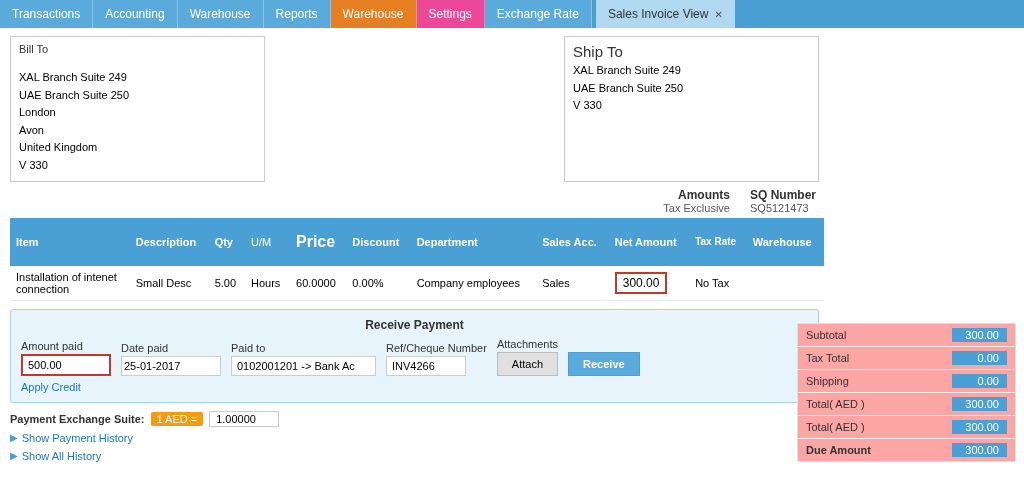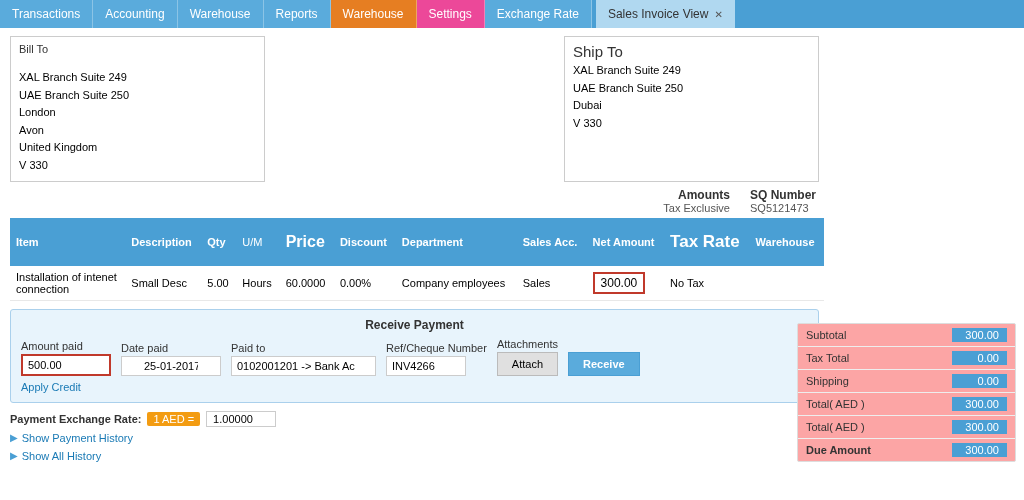--- a/index.html
+++ b/index.html
@@ -49,21 +49,20 @@
       <div style="font-size:11px; line-height:1.6;">United Kingdom</div>
       <div style="font-size:11px; line-height:1.6;">V 330</div>
     </div>
 
     <div style="flex:1;"></div>
 
     <div style="border:1px solid #ccc; padding:6px 8px; width:255px; min-height:95px; margin-right:195px;">
       <div style="font-size:15px; color:#333; margin-bottom:2px;">Ship To</div>
       <div style="font-size:11px; line-height:1.6;">XAL Branch Suite 249</div>
       <div style="font-size:11px; line-height:1.6;">UAE Branch Suite 250</div>
-      <div style="font-size:11px; line-height:1.6;">Dubai</div>
       <div style="font-size:11px; line-height:1.6;">V 330</div>
     </div>
   </div>
 
   <div style="display:flex; justify-content:flex-end; margin-bottom:4px; margin-right:198px; gap:20px; align-items:flex-end;">
     <div style="text-align:right;">
       <div style="font-weight:bold; font-size:12px; color:#333;">Amounts</div>
       <div style="font-size:11px; color:#555;">Tax Exclusive</div>
     </div>
     <div style="text-align:left;">
@@ -77,21 +76,21 @@
       <tr style="background:#4a9fd4; color:#fff;">
         <th style="padding:5px 6px; text-align:left; font-size:11px; font-weight:bold;">Item</th>
         <th style="padding:5px 6px; text-align:left; font-size:11px; font-weight:bold;">Description</th>
         <th style="padding:5px 6px; text-align:left; font-size:11px; font-weight:bold;">Qty</th>
         <th style="padding:5px 6px; text-align:left; font-size:11px; font-weight:normal;">U/M</th>
         <th style="padding:15px 6px; text-align:left; font-size:16px; font-weight:bold;">Price</th>
         <th style="padding:5px 6px; text-align:left; font-size:11px; font-weight:bold;">Discount</th>
         <th style="padding:5px 6px; text-align:left; font-size:11px; font-weight:bold;">Department</th>
         <th style="padding:5px 6px; text-align:left; font-size:11px; font-weight:bold;">Sales Acc.</th>
         <th style="padding:5px 6px; text-align:left; font-size:11px; font-weight:bold;">Net Amount</th>
-        <th style="padding:5px 6px; text-align:left; font-size:17px; font-weight:bold;">Tax Rate</th>
+        <th style="padding:5px 6px; text-align:left; font-size:10px; font-weight:bold;">Tax Rate</th>
         <th style="padding:5px 6px; text-align:left; font-size:11px; font-weight:bold;">Warehouse</th>
       </tr>
     </thead>
     <tbody>
       <tr style="background:#fff;">
         <td style="padding:5px 6px; font-size:11px; border-bottom:1px solid #e8e8e8; vertical-align:top; max-width:110px;">Installation of intenet connection</td>
         <td style="padding:5px 6px; font-size:11px; border-bottom:1px solid #e8e8e8;">Small Desc</td>
         <td style="padding:5px 6px; font-size:11px; border-bottom:1px solid #e8e8e8;">5.00</td>
         <td style="padding:5px 6px; font-size:11px; border-bottom:1px solid #e8e8e8;">Hours</td>
         <td style="padding:5px 6px; font-size:11px; border-bottom:1px solid #e8e8e8;">60.0000</td>
@@ -111,21 +110,21 @@
     <div style="text-align:center; font-weight:bold; font-size:12px; color:#333; margin-bottom:6px;">Receive Payment</div>
     <div style="display:flex; gap:10px; align-items:flex-end;">
 
       <div style="display:flex; flex-direction:column; gap:2px;">
         <label style="font-size:11px; color:#333;">Amount paid</label>
         <input type="text" style="border: 2px solid rgb(192, 57, 43); padding: 3px 5px; font-size: 11px; background: rgb(255, 255, 255); width: 90px;" value="500.00">
       </div>
 
       <div style="display:flex; flex-direction:column; gap:2px;">
         <label style="font-size:11px; color:#333;">Date paid</label>
-        <input type="text" style="border: 1px solid rgb(204, 204, 204); padding: 3px 22px; font-size: 11px; background: rgb(255, 255, 255); width: 100px;" value="25-01-2017">
+        <input type="text" style="border: 1px solid rgb(204, 204, 204); padding: 3px 2px; font-size: 11px; background: rgb(255, 255, 255); width: 100px;" value="25-01-2017">
       </div>
 
       <div style="display:flex; flex-direction:column; gap:2px;">
         <label style="font-size:11px; color:#333;">Paid to</label>
         <input type="text" style="border: 1px solid rgb(204, 204, 204); padding: 3px 5px; font-size: 11px; background: rgb(255, 255, 255); width: 145px;" value="0102001201 -&gt; Bank Ac">
       </div>
 
       <div style="display:flex; flex-direction:column; gap:2px;">
         <label style="font-size:11px; color:#333;">Ref/Cheque Number</label>
         <input type="text" style="border: 1px solid rgb(204, 204, 204); padding: 3px 5px; font-size: 11px; background: rgb(255, 255, 255); width: 80px;" value="INV4266">
@@ -139,21 +138,21 @@
       <div style="display:flex; flex-direction:column; gap:2px; justify-content:flex-end;">
         <button style="background:#5aabdc; border:1px solid #4a9fd4; color:#fff; padding:3px 14px; font-size:11px; cursor:pointer; height:24px; font-weight:bold;">Receive</button>
       </div>
     </div>
     <div style="margin-top:4px;">
       <a style="color:#1a7ab5; font-size:11px; cursor:pointer; text-decoration:none;">Apply Credit</a>
     </div>
   </div>
 
   <div style="display:flex; align-items:center; gap:6px; margin-bottom:5px;">
-    <span style="font-weight:bold; font-size:11px; color:#333;">Payment Exchange Rate:</span>
+    <span style="font-weight:bold; font-size:11px; color:#333;">Payment Exchange Suite:</span>
     <span style="background:#f39c12; color:#fff; padding:1px 6px; border-radius:2px; font-size:11px;">1 AED =</span>
     <input type="text" style="border: 1px solid rgb(204, 204, 204); padding: 1px 6px; font-size: 11px; background: rgb(255, 255, 255); width: 70px;" value="1.00000">
   </div>
 
   <div style="display:flex; align-items:center; gap:4px; margin-bottom:6px; cursor:pointer;">
     <span style="color:#4a9fd4; font-size:10px;">▶</span>
     <span style="color:#1a7ab5; font-size:11px;">Show Payment History</span>
   </div>
 
   <div style="display:flex; align-items:center; gap:4px; margin-bottom:6px; cursor:pointer;">

